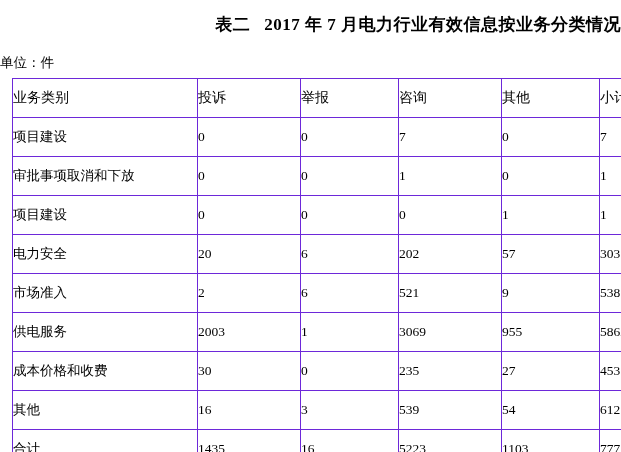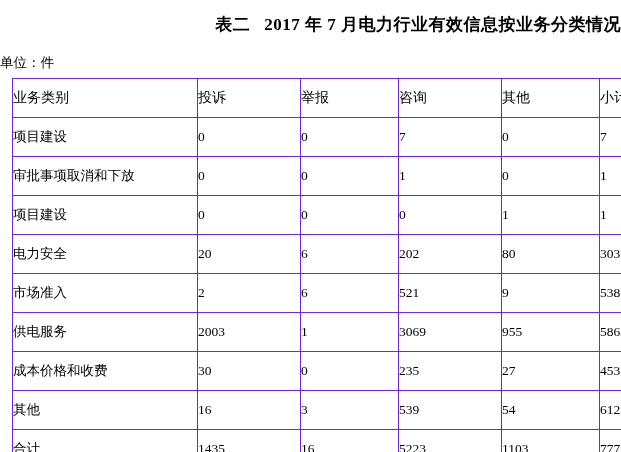--- a/index.html
+++ b/index.html
@@ -118,21 +118,21 @@
           <td>0</td>
           <td>1</td>
           <td>1</td>
         </tr>
 
         <tr>
           <td>电力安全</td>
           <td>20</td>
           <td>6</td>
           <td>202</td>
-          <td>80</td>
+          <td>57</td>
           <td>303</td>
         </tr>
 
         <tr>
           <td>市场准入</td>
           <td>2</td>
           <td>6</td>
           <td>521</td>
           <td>9</td>
           <td>538</td>

